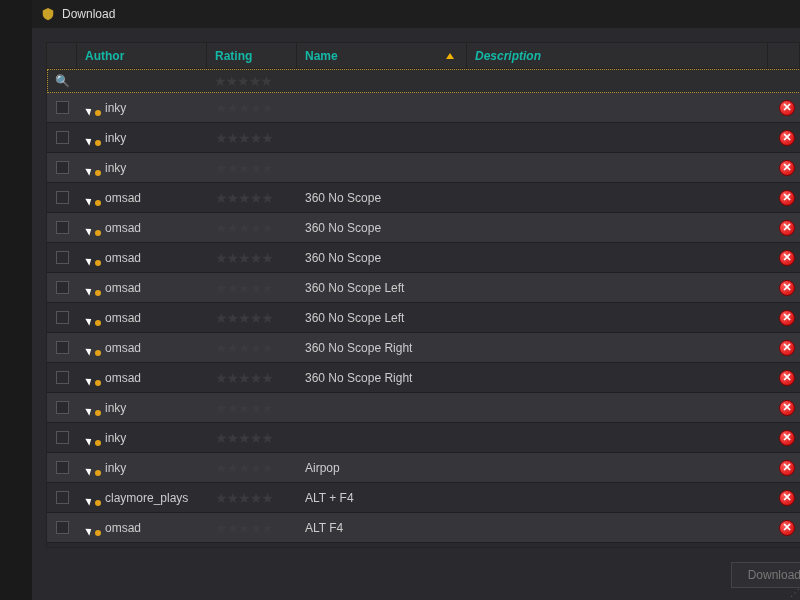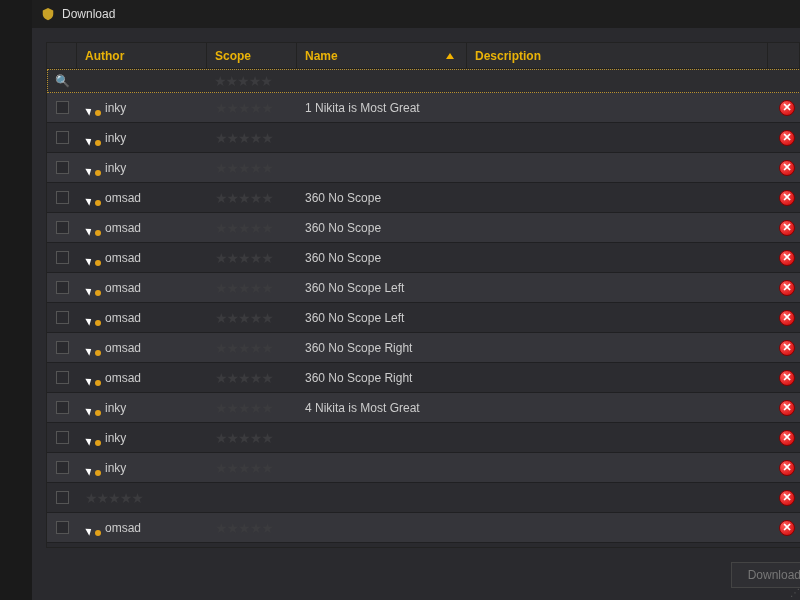--- a/index.html
+++ b/index.html
@@ -62,21 +62,21 @@
 .header-row {
   display: flex;
   height: 26px;
   background: #2d2d30;
   border-bottom: 1px solid #222;
 }
 .header-row .cell {
   display: flex;
   align-items: center;
   padding: 0 8px;
-  color: #eab308;
+  color: #14b8a6;
   font-weight: 600;
   font-size: 12px;
   border-right: 1px solid #222;
   cursor: pointer;
 }
 .sort-arrow {
   display: inline-block;
   margin-left: auto;
   margin-right: 4px;
   width: 0; height: 0;
@@ -129,21 +129,21 @@
   align-items: center;
   padding: 0 8px;
   height: 100%;
   overflow: hidden;
   white-space: nowrap;
 }
 .col-check { width: 30px; justify-content: center; }
 .col-author { width: 130px; }
 .col-rating { width: 90px; }
 .col-name { width: 170px; }
-.col-desc { flex: 1; }
+.col-desc { flex: 1; font-style: italic; }
 .col-action { width: 32px; justify-content: center; }
 .col-scroll { width: 14px; }
 .checkbox {
   width: 13px;
   height: 13px;
   border: 1px solid #555;
   background: #2a2a2e;
 }
 .rowicon {
   width: 14px;
@@ -249,21 +249,21 @@
     <span class="title">Download</span>
     <span class="closebtn">✕</span>
   </div>
 
   <div class="content">
     <div class="grid">
 
       <div class="header-row">
         <div class="cell col-check"></div>
         <div class="cell col-author">Author</div>
-        <div class="cell col-rating">Scope</div>
+        <div class="cell col-rating">Rating</div>
         <div class="cell col-name">
           <span>Name</span>
           <span class="sort-arrow"></span>
         </div>
         <div class="cell col-desc">Description</div>
         <div class="cell col-action"></div>
         <div class="cell col-scroll"></div>
       </div>
 
       <div class="filter-row">
@@ -289,23 +289,20 @@
               <div class="cell col-author">
                 <span class="rowicon">
                   <span class="cursor"></span>
                   <span class="dot"></span>
                 </span>
                 <span>inky</span>
               </div>
               <div class="cell col-rating">
                 <span class="stars">★★★★★</span>
               </div>
-              <div class="cell col-name">
-                <span>1 Nikita is Most Great</span>
-              </div>
               <div class="cell col-desc"></div>
               <div class="cell col-action">
                 <div class="deletebtn">
                   <span>✕</span>
                 </div>
               </div>
             </div>
             <div class="row">
               <div class="cell col-check">
                 <div class="checkbox"></div>
@@ -523,23 +520,20 @@
               <div class="cell col-author">
                 <span class="rowicon">
                   <span class="cursor"></span>
                   <span class="dot"></span>
                 </span>
                 <span>inky</span>
               </div>
               <div class="cell col-rating">
                 <span class="stars">★★★★★</span>
               </div>
-              <div class="cell col-name">
-                <span>4 Nikita is Most Great</span>
-              </div>
               <div class="cell col-desc"></div>
               <div class="cell col-action">
                 <div class="deletebtn">
                   <span>✕</span>
                 </div>
               </div>
             </div>
             <div class="row">
               <div class="cell col-check">
                 <div class="checkbox"></div>
@@ -568,54 +562,70 @@
               <div class="cell col-author">
                 <span class="rowicon">
                   <span class="cursor"></span>
                   <span class="dot"></span>
                 </span>
                 <span>inky</span>
               </div>
               <div class="cell col-rating">
                 <span class="stars">★★★★★</span>
               </div>
-              <div class="cell col-desc"></div>
-              <div class="cell col-action">
-                <div class="deletebtn">
-                  <span>✕</span>
-                </div>
-              </div>
-            </div>
-            <div class="row">
-              <div class="cell col-check">
-                <div class="checkbox"></div>
-              </div>
-              <div class="cell col-rating">
-                <span class="stars">★★★★★</span>
-              </div>
-              <div class="cell col-desc"></div>
-              <div class="cell col-action">
-                <div class="deletebtn">
-                  <span>✕</span>
-                </div>
-              </div>
-            </div>
-            <div class="row">
-              <div class="cell col-check">
-                <div class="checkbox"></div>
-              </div>
-              <div class="cell col-author">
-                <span class="rowicon">
-                  <span class="cursor"></span>
-                  <span class="dot"></span>
-                </span>
-                <span>omsad</span>
-              </div>
-              <div class="cell col-rating">
-                <span class="stars">★★★★★</span>
+              <div class="cell col-name">
+                <span>Airpop</span>
+              </div>
+              <div class="cell col-desc"></div>
+              <div class="cell col-action">
+                <div class="deletebtn">
+                  <span>✕</span>
+                </div>
+              </div>
+            </div>
+            <div class="row">
+              <div class="cell col-check">
+                <div class="checkbox"></div>
+              </div>
+              <div class="cell col-author">
+                <span class="rowicon">
+                  <span class="cursor"></span>
+                  <span class="dot"></span>
+                </span>
+                <span>claymore_plays</span>
+              </div>
+              <div class="cell col-rating">
+                <span class="stars">★★★★★</span>
+              </div>
+              <div class="cell col-name">
+                <span>ALT + F4</span>
+              </div>
+              <div class="cell col-desc"></div>
+              <div class="cell col-action">
+                <div class="deletebtn">
+                  <span>✕</span>
+                </div>
+              </div>
+            </div>
+            <div class="row">
+              <div class="cell col-check">
+                <div class="checkbox"></div>
+              </div>
+              <div class="cell col-author">
+                <span class="rowicon">
+                  <span class="cursor"></span>
+                  <span class="dot"></span>
+                </span>
+                <span>omsad</span>
+              </div>
+              <div class="cell col-rating">
+                <span class="stars">★★★★★</span>
+              </div>
+              <div class="cell col-name">
+                <span>ALT F4</span>
               </div>
               <div class="cell col-desc"></div>
               <div class="cell col-action">
                 <div class="deletebtn">
                   <span>✕</span>
                 </div>
               </div>
             </div>
           </div>
         <div class="scrollbar">

